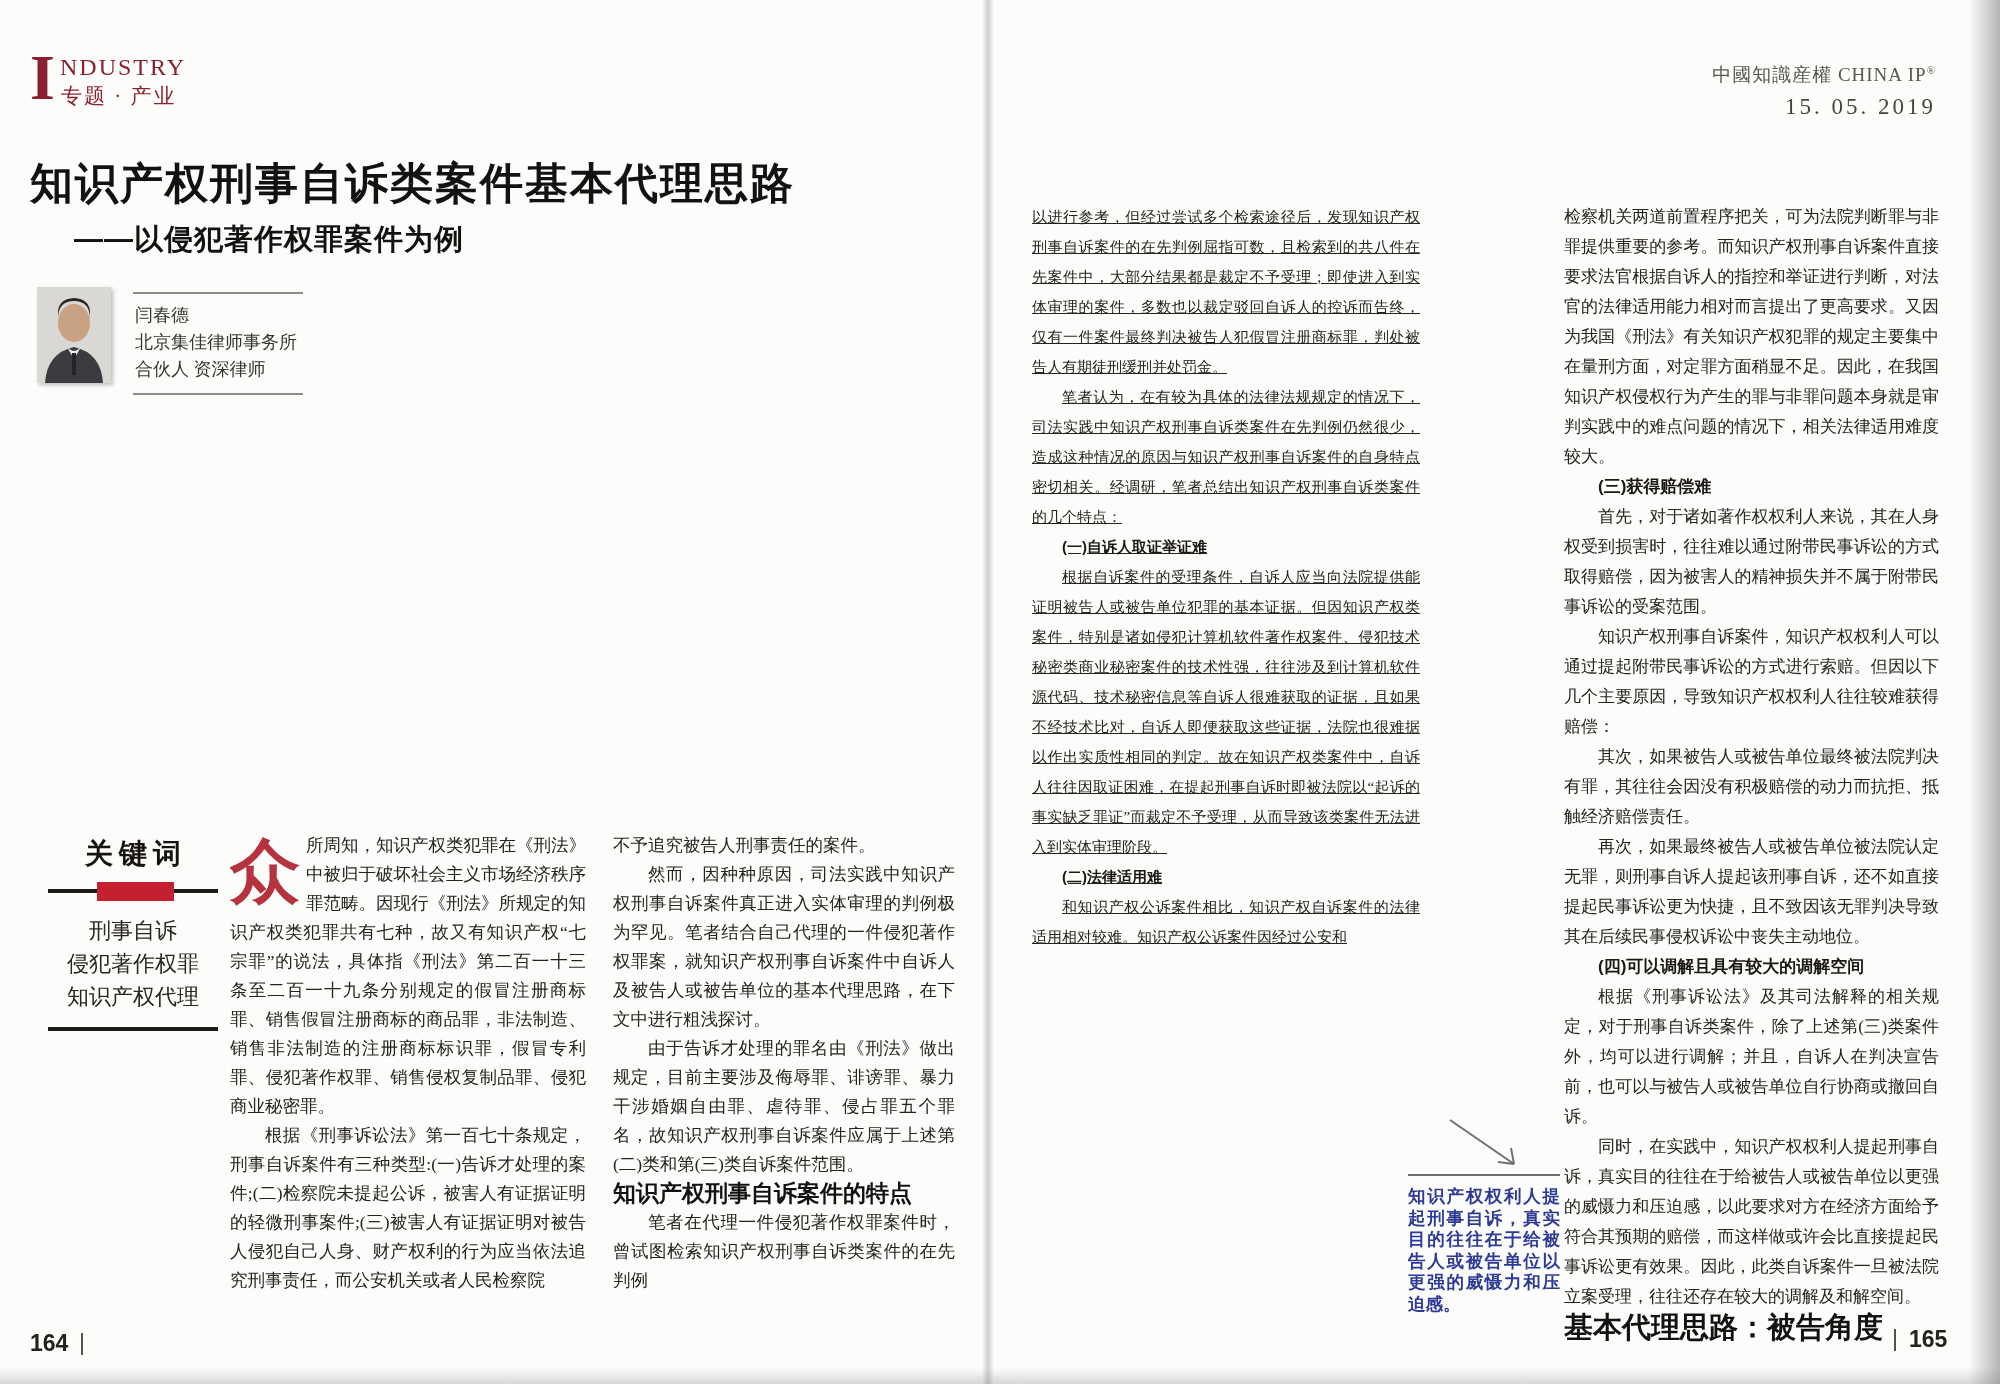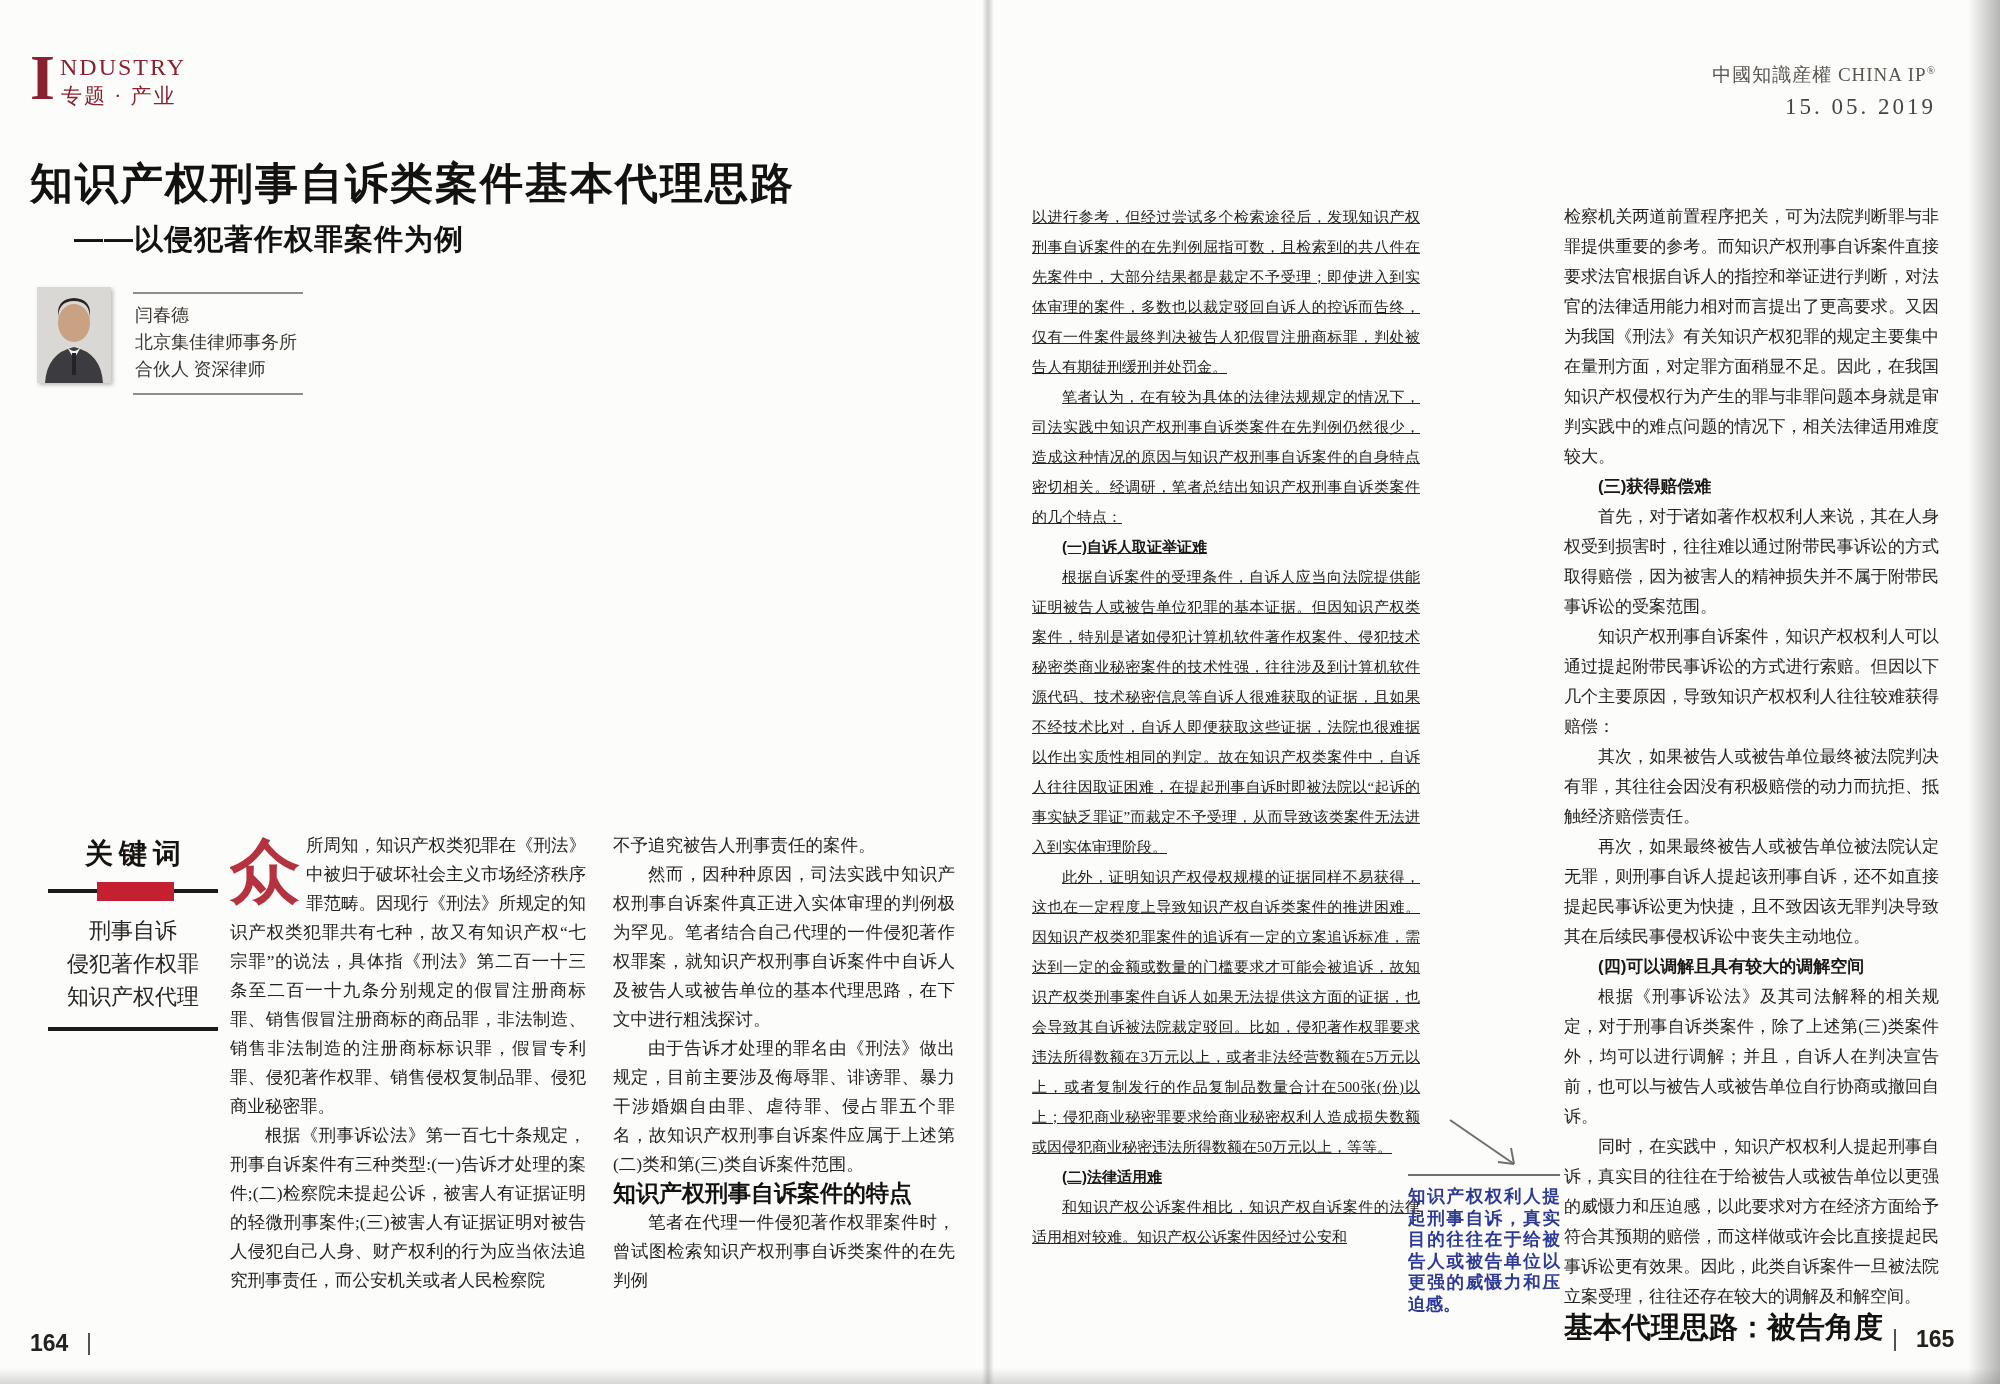--- a/index.html
+++ b/index.html
@@ -71,21 +71,21 @@
     font-weight:bold;font-size:29px;margin:24px 0 13px;text-indent:0;color:#141210;}
 
   
   .callout{position:absolute;left:1408px;top:1118px;width:152px;}
   .callout-arrow{display:block;margin-left:36px;}
   .callout-rule{height:2px;background:#6f6f6f;margin:4px 0 10px;}
   .callout-text{font-family:"Liberation Sans","DejaVu Sans",sans-serif;
     font-weight:bold;font-size:17.5px;line-height:21.5px;color:#2d3a96;text-align:justify;}
 
   
-  .pn{position:absolute;display:flex;align-items:center;gap:20px;
+  .pn{position:absolute;display:flex;align-items:center;gap:13px;
     font-family:"Liberation Sans","DejaVu Sans",sans-serif;
     font-weight:bold;font-size:23px;color:#25221e;}
   .pn-left{left:30px;top:1330px;}
   .pn-right{left:1894px;top:1326px;}
   .pn-bar{width:2px;height:22px;background:#55514c;}
 </style>
 </head>
 <body>
 
 <div class="canvas">
@@ -146,21 +146,20 @@
     <p class="ind">由于告诉才处理的罪名由《刑法》做出规定，目前主要涉及侮辱罪、诽谤罪、暴力干涉婚姻自由罪、虐待罪、侵占罪五个罪名，故知识产权刑事自诉案件应属于上述第(二)类和第(三)类自诉案件范围。</p>
     <p class="b-head">知识产权刑事自诉案件的特点</p>
     <p class="ind">笔者在代理一件侵犯著作权罪案件时，曾试图检索知识产权刑事自诉类案件的在先判例</p>
   </div>
 
   <div class="body-col col-c">
     <p>以进行参考，但经过尝试多个检索途径后，发现知识产权刑事自诉案件的在先判例屈指可数，且检索到的共八件在先案件中，大部分结果都是裁定不予受理；即使进入到实体审理的案件，多数也以裁定驳回自诉人的控诉而告终，仅有一件案件最终判决被告人犯假冒注册商标罪，判处被告人有期徒刑缓刑并处罚金。</p>
     <p class="ind">笔者认为，在有较为具体的法律法规规定的情况下，司法实践中知识产权刑事自诉类案件在先判例仍然很少，造成这种情况的原因与知识产权刑事自诉案件的自身特点密切相关。经调研，笔者总结出知识产权刑事自诉类案件的几个特点：</p>
     <p class="subhead">(一)自诉人取证举证难</p>
     <p class="ind">根据自诉案件的受理条件，自诉人应当向法院提供能证明被告人或被告单位犯罪的基本证据。但因知识产权类案件，特别是诸如侵犯计算机软件著作权案件、侵犯技术秘密类商业秘密案件的技术性强，往往涉及到计算机软件源代码、技术秘密信息等自诉人很难获取的证据，且如果不经技术比对，自诉人即便获取这些证据，法院也很难据以作出实质性相同的判定。故在知识产权类案件中，自诉人往往因取证困难，在提起刑事自诉时即被法院以“起诉的事实缺乏罪证”而裁定不予受理，从而导致该类案件无法进入到实体审理阶段。</p>
-    <p class="ind">此外，证明知识产权侵权规模的证据同样不易获得，这也在一定程度上导致知识产权自诉类案件的推进困难。因知识产权类犯罪案件的追诉有一定的立案追诉标准，需达到一定的金额或数量的门槛要求才可能会被追诉，故知识产权类刑事案件自诉人如果无法提供这方面的证据，也会导致其自诉被法院裁定驳回。比如，侵犯著作权罪要求违法所得数额在3万元以上，或者非法经营数额在5万元以上，或者复制发行的作品复制品数量合计在500张(份)以上；侵犯商业秘密罪要求给商业秘密权利人造成损失数额或因侵犯商业秘密违法所得数额在50万元以上，等等。</p>
     <p class="subhead">(二)法律适用难</p>
     <p class="ind">和知识产权公诉案件相比，知识产权自诉案件的法律适用相对较难。知识产权公诉案件因经过公安和</p>
   </div>
 
   <div class="body-col col-d">
     <p>检察机关两道前置程序把关，可为法院判断罪与非罪提供重要的参考。而知识产权刑事自诉案件直接要求法官根据自诉人的指控和举证进行判断，对法官的法律适用能力相对而言提出了更高要求。又因为我国《刑法》有关知识产权犯罪的规定主要集中在量刑方面，对定罪方面稍显不足。因此，在我国知识产权侵权行为产生的罪与非罪问题本身就是审判实践中的难点问题的情况下，相关法律适用难度较大。</p>
     <p class="subhead">(三)获得赔偿难</p>
     <p class="ind">首先，对于诸如著作权权利人来说，其在人身权受到损害时，往往难以通过附带民事诉讼的方式取得赔偿，因为被害人的精神损失并不属于附带民事诉讼的受案范围。</p>
     <p class="ind">知识产权刑事自诉案件，知识产权权利人可以通过提起附带民事诉讼的方式进行索赔。但因以下几个主要原因，导致知识产权权利人往往较难获得赔偿：</p>
     <p class="ind">其次，如果被告人或被告单位最终被法院判决有罪，其往往会因没有积极赔偿的动力而抗拒、抵触经济赔偿责任。</p>

